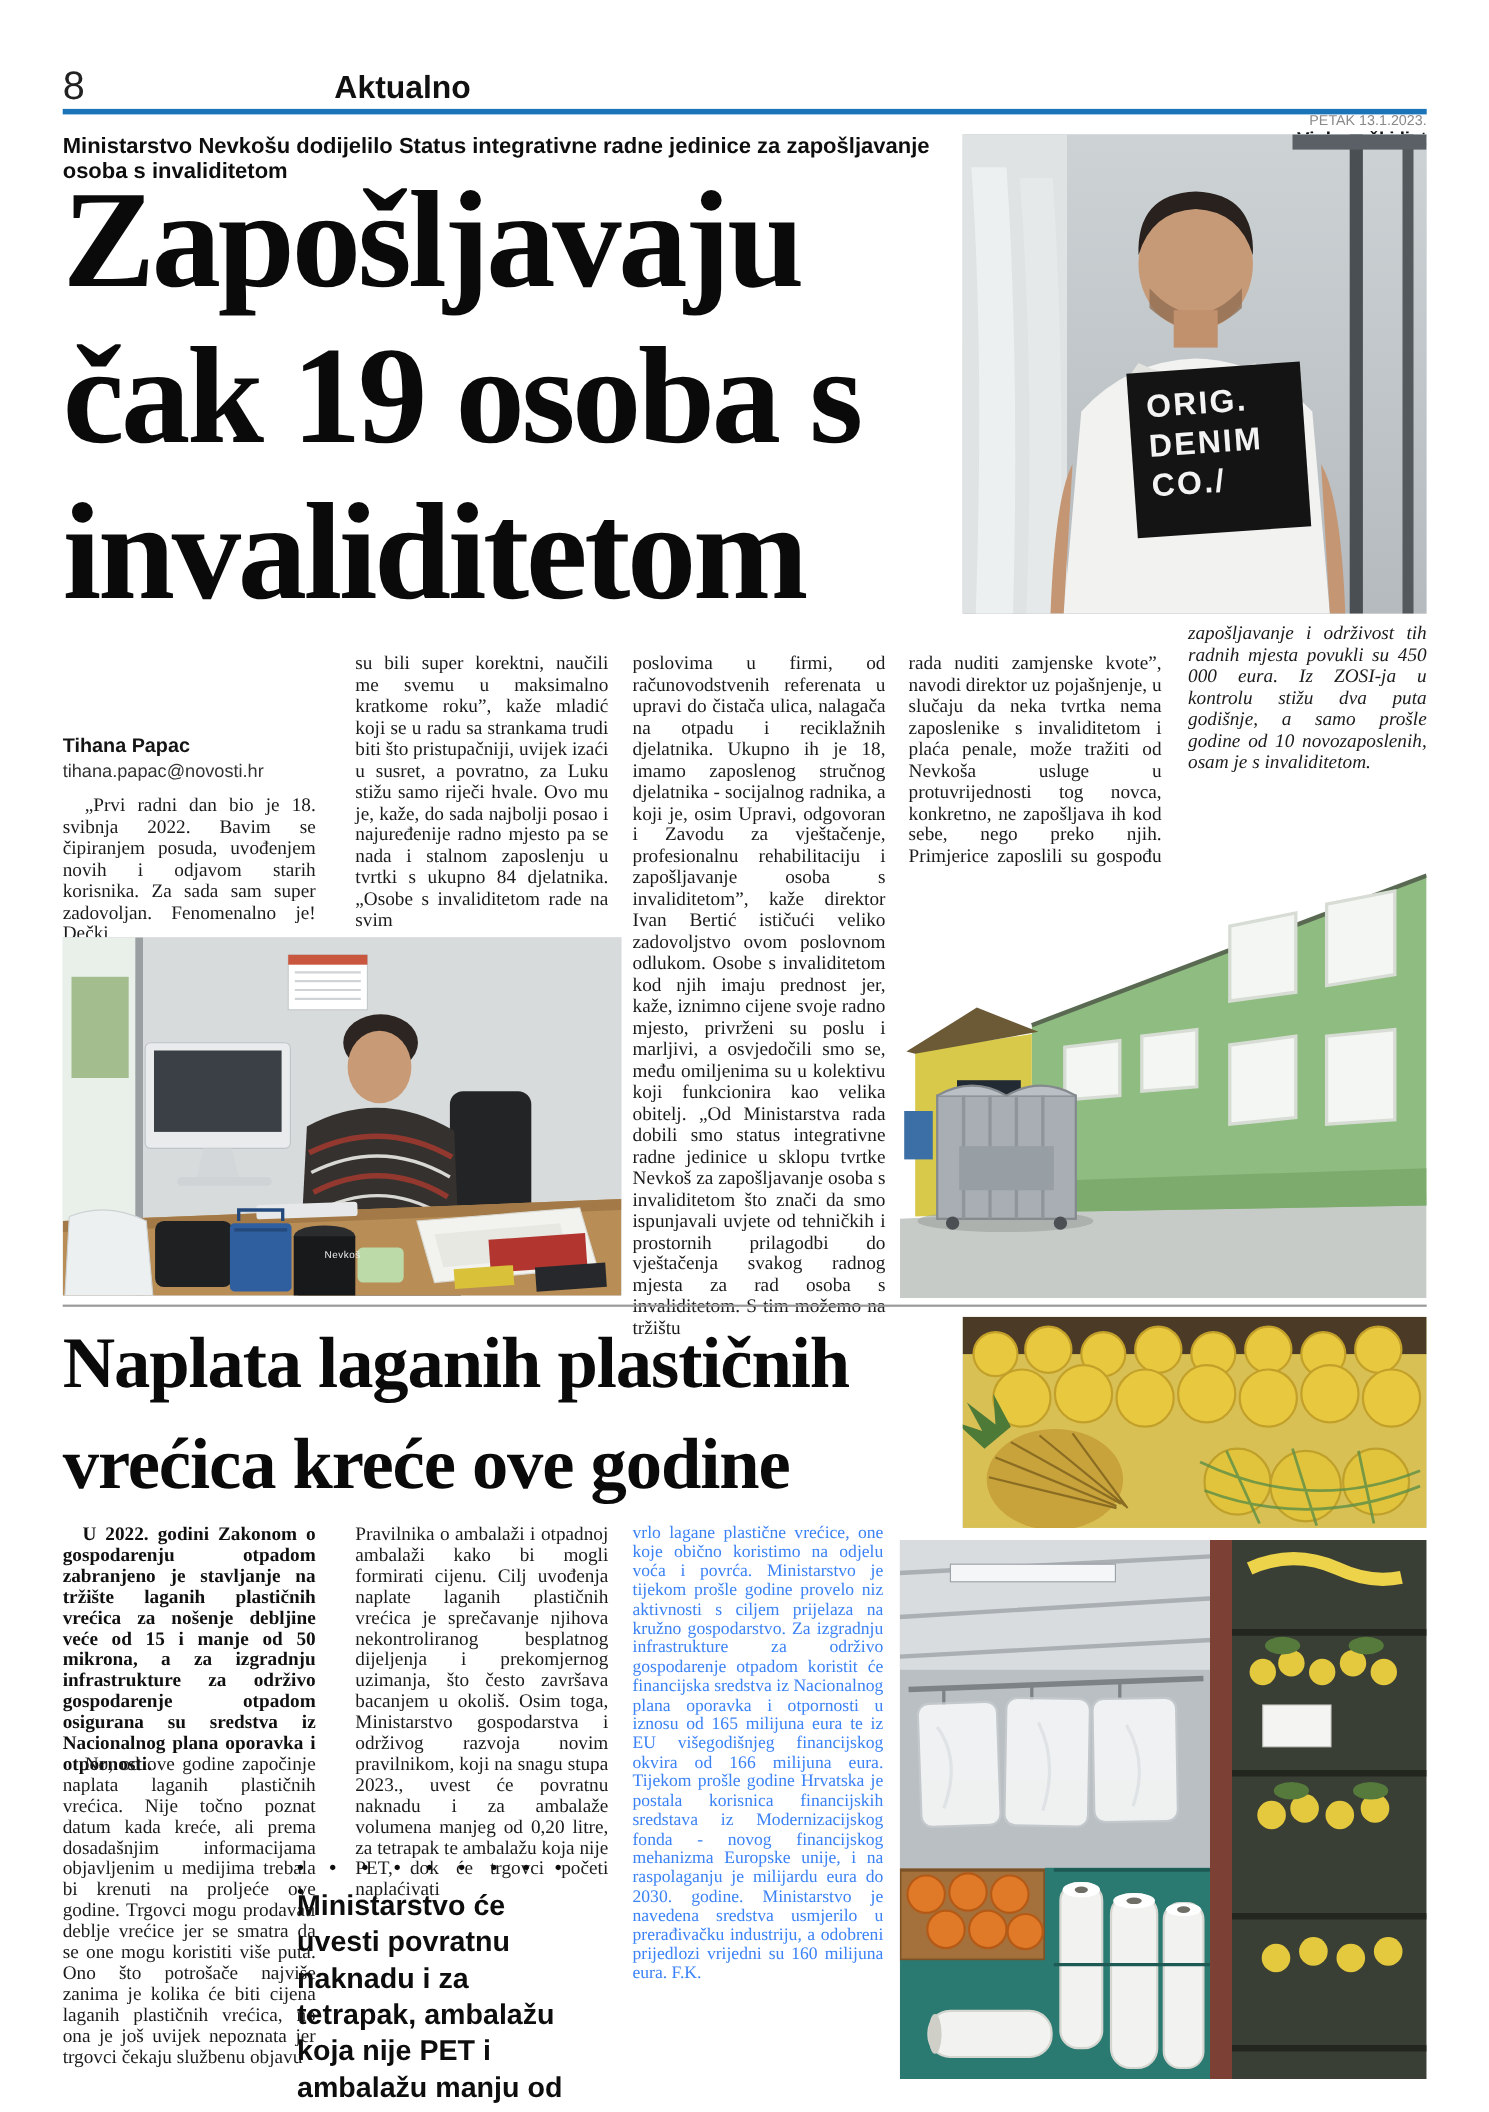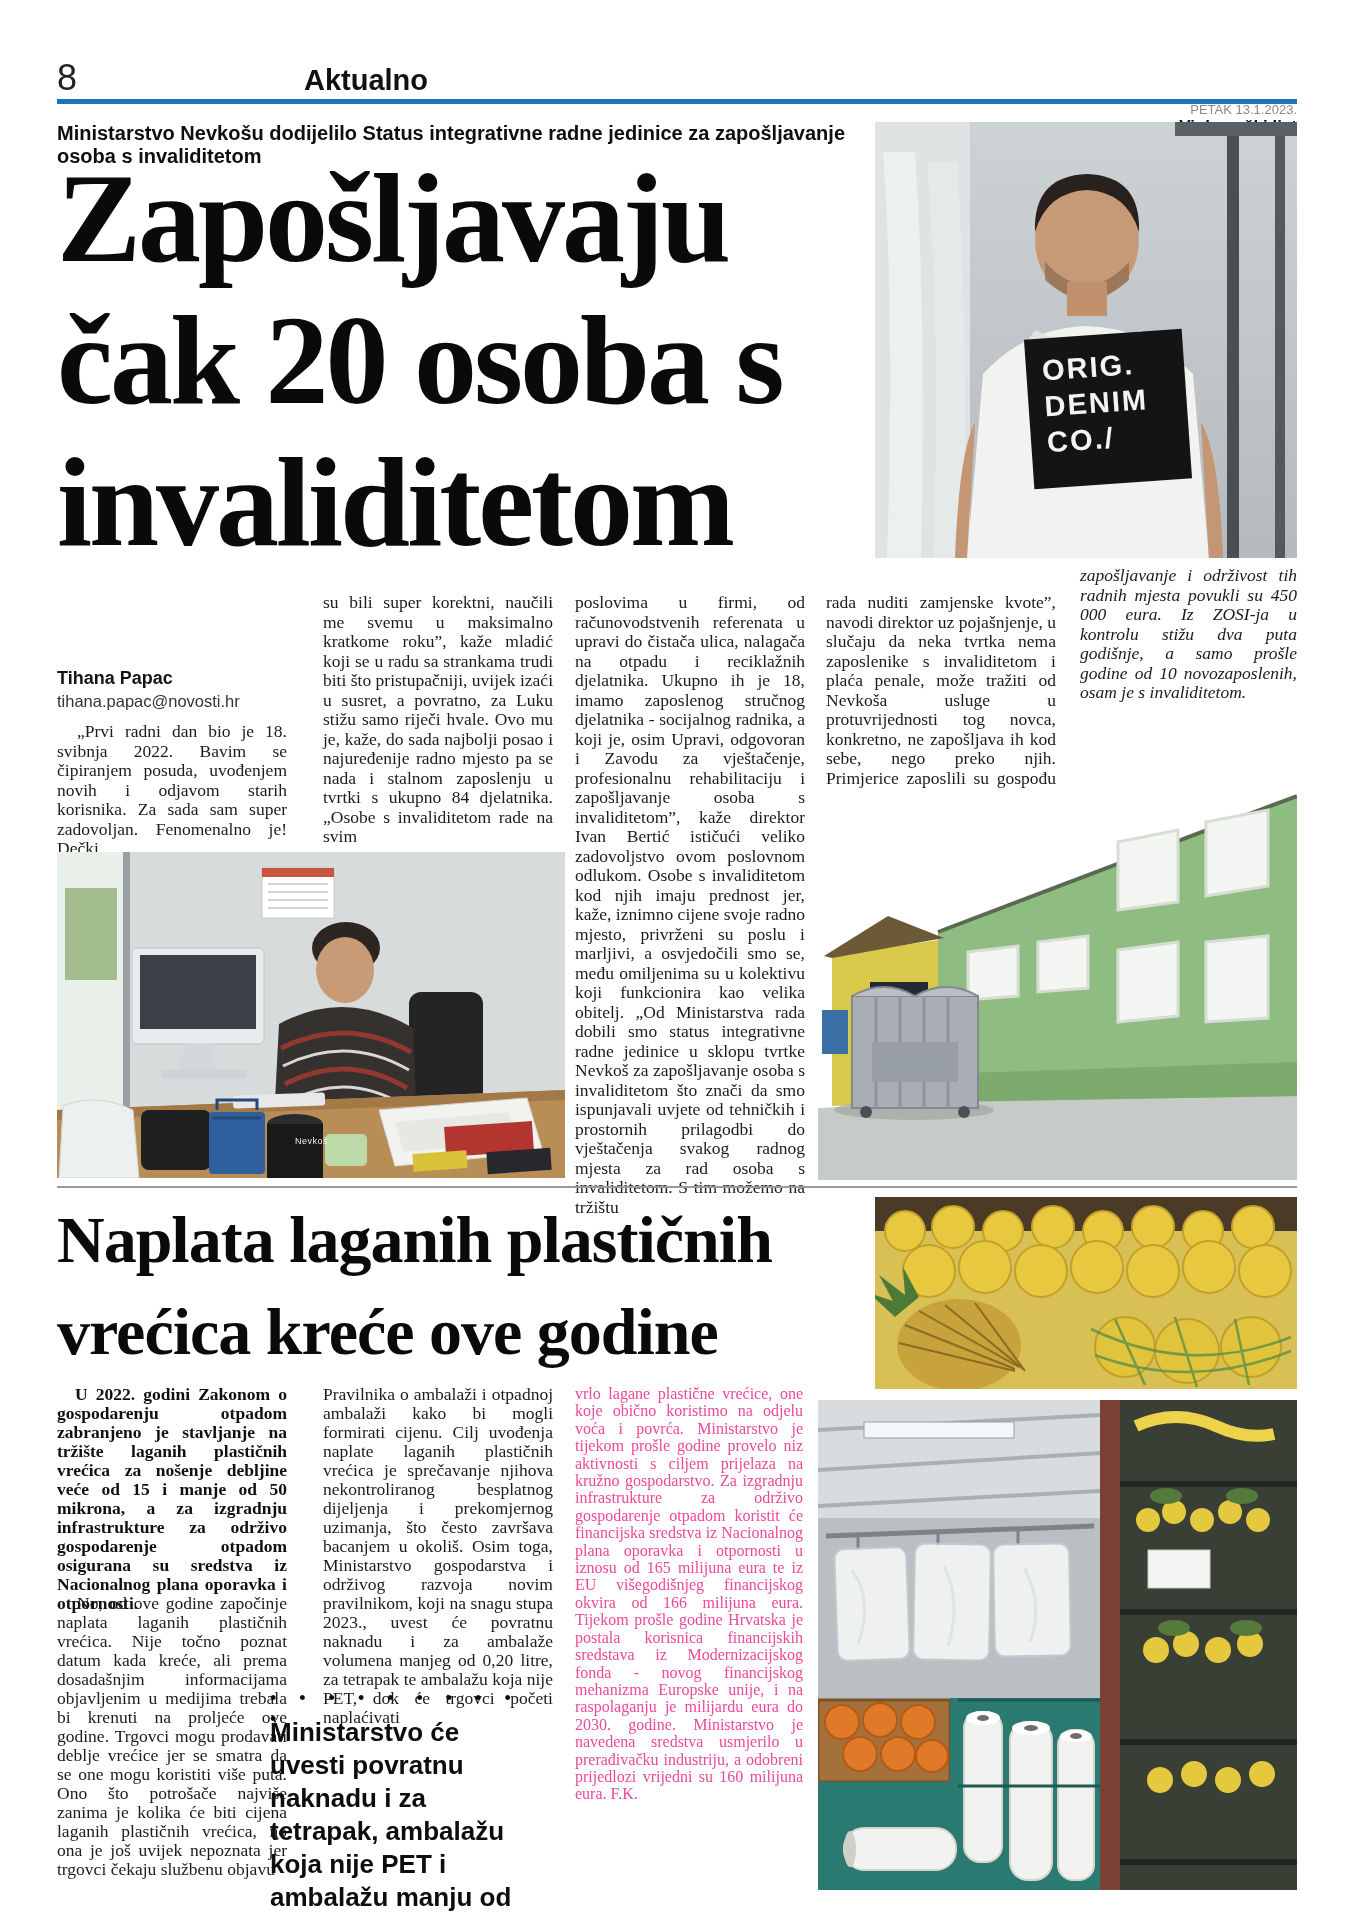--- a/index.html
+++ b/index.html
@@ -37,21 +37,21 @@
                color:#f3f3f3;font-size:29px;line-height:36px;letter-spacing:2px;}
   .bin-label{position:absolute;left:268px;top:1136px;font-family:"Liberation Sans",sans-serif;
              font-size:9px;color:#eee;letter-spacing:.5px;padding-left:27px;}
   
   .rule-gray{position:absolute;left:57px;top:1186px;width:1240px;height:2px;background:#9a9a9a;}
   .headline2{position:absolute;left:57px;top:1194px;width:810px;
              font-size:66px;line-height:92px;font-weight:700;color:#0a0a0a;letter-spacing:-1px;}
   .headline2 div{white-space:nowrap;}
   .col2a{position:absolute;width:230px;font-size:17.5px;line-height:19px;text-align:justify;color:#1b1b1b;}
   .intro2{font-weight:700;color:#101010;text-indent:18px;}
-  .colsmall{position:absolute;width:228px;font-size:16px;line-height:17.4px;text-align:justify;color:#ec4899;}
+  .colsmall{position:absolute;width:228px;font-size:16px;line-height:17.4px;text-align:justify;color:#3b82f6;}
   .pq-dots{position:absolute;left:270px;top:1688px;width:270px;font-size:18px;color:#0d0d0d;
            letter-spacing:9px;font-family:"Liberation Sans",sans-serif;}
   .pullquote{position:absolute;left:270px;top:1716px;width:268px;
              font-family:"Liberation Sans",sans-serif;font-size:26px;line-height:33px;
              font-weight:700;color:#0d0d0d;}
 </style>
 </head>
 <body>
 
 <div class="page">
@@ -61,21 +61,21 @@
   <div class="masthead">
     <div class="date">PETAK 13.1.2023.</div>
     <div class="pub">Vinkovački list</div>
   </div>
   <div class="rule-blue" style="background:#1b74b8"></div>
 
   <div class="kicker">Ministarstvo Nevkošu dodijelilo Status integrativne radne jedinice za zapošljavanje osoba s invaliditetom</div>
 
   <div class="headline1">
     <div>Zapošljavaju</div>
-    <div>čak 20 osoba s</div>
+    <div>čak 19 osoba s</div>
     <div>invaliditetom</div>
   </div>
 
   <div class="photo" style="left:875px;top:122px;width:422px;height:436px;">
     <svg width="422" height="436" viewBox="0 0 422 436">
       <defs>
         <linearGradient id="pbg" x1="0" y1="0" x2="0" y2="1">
           <stop offset="0" stop-color="#cdd2d5"></stop>
             <stop offset="1" stop-color="#b4babd"></stop>
         </linearGradient>

